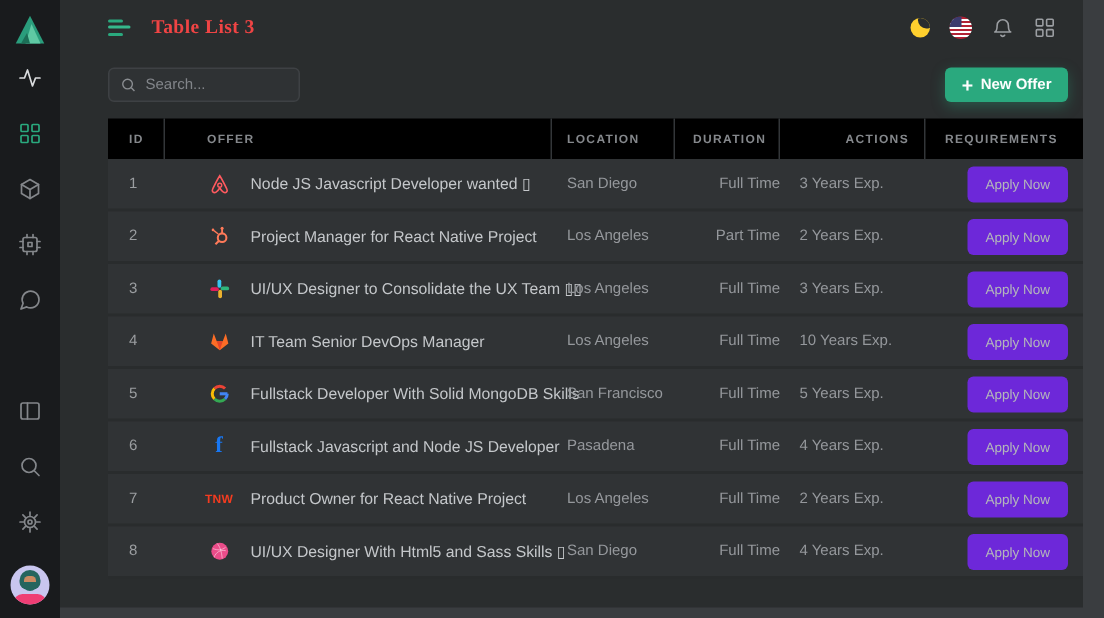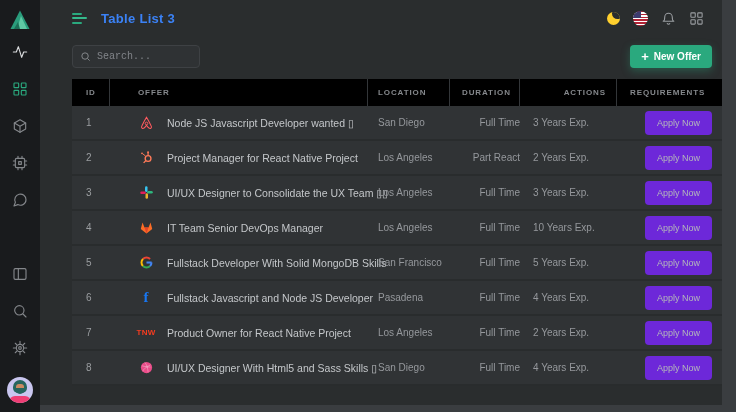--- a/index.html
+++ b/index.html
@@ -36,36 +36,36 @@
   .htrack{ position:absolute; left:40px; right:14px; bottom:0; height:7px; background:#3a3d40; z-index:2; }
 
   
   .main{ position:absolute; left:40px; right:14px; top:0; bottom:0; }
   .topbar{ height:36px; display:flex; align-items:center; padding:0 18px 0 32px; }
   .burger{ width:15px; height:11px; margin-right:14px; display:flex; flex-direction:column; justify-content:space-between; cursor:pointer; }
   .burger span{ height:2px; border-radius:1px; background:#2aa97e; }
   .burger span:nth-child(1){ width:10px; }
   .burger span:nth-child(2){ width:15px; background:#35b98c; }
   .burger span:nth-child(3){ width:10px; }
-  .page-title{ font-size:13px; font-weight:bold; color:#3b82f6; letter-spacing:.3px; }
+  .page-title{ font-size:13px; font-weight:bold; color:#ef4444; letter-spacing:.3px;font-family:Liberation Serif, serif; }
   .top-actions{ margin-left:auto; display:flex; align-items:center; gap:13px; }
   .moon{ width:13px; height:13px; border-radius:50%; background:#ffd02e; position:relative; overflow:hidden; cursor:pointer; }
   .moon::after{ content:""; position:absolute; width:11px; height:11px; border-radius:50%; background:#2a2d2e; left:5px; top:-4px; }
   .flag{ width:15px; height:15px; border-radius:50%; overflow:hidden; position:relative; cursor:pointer;
          background:repeating-linear-gradient(#b22234 0 1.4px, #ffffff 1.4px 2.8px); }
   .flag::before{ content:""; position:absolute; left:0; top:0; width:8px; height:7px; background:#3c3b6e; }
   .icon-btn{ width:15px; height:15px; cursor:pointer; }
   .icon-btn svg{ width:15px; height:15px; fill:none; stroke:#9b9ea2; stroke-width:1.7; stroke-linecap:round; stroke-linejoin:round; }
 
   .toolbar{ margin-top:9px; padding:0 10px 0 32px; display:flex; align-items:center; }
   .search-box{ width:128px; height:23px; background:#2f3234; border:1px solid #3e4144; border-radius:4px;
                display:flex; align-items:center; padding:0 7px; }
   .search-box svg{ width:11px; height:11px; fill:none; stroke:#8b8e92; stroke-width:2; margin-right:6px; flex:none; }
   .search-box input{ background:transparent; border:none; outline:none; color:#9b9ea2; font-size:10px; width:100%;
-                     font-family:Liberation Mono, monospace; }
+                     font-family:Liberation Sans, sans-serif; }
   .search-box input::placeholder{ color:#82858a; }
   .new-offer{ margin-left:auto; height:23px; padding:0 11px; border:none; border-radius:4px; background:#2aa97e;
               color:#fdfefe; font-size:10px; font-weight:bold; display:flex; align-items:center; gap:5px; cursor:pointer;
               box-shadow:0 3px 9px rgba(42,169,126,.35); font-family:"Liberation Sans", sans-serif; }
   .new-offer .plus{ font-size:13px; font-weight:bold; line-height:1; }
 
   
   .table{ margin:11px 0 0 32px; width:650px; }
   .thead{ display:flex; background:#000000; height:27px; align-items:center; }
   .thead .cell{ font-size:8px; font-weight:bold; letter-spacing:.9px; color:#85888c; text-transform:uppercase;
@@ -244,21 +244,21 @@
                 <path d="M14.5 8.9V4.2" stroke="#ff7a59" stroke-width="2"></path>
                 <circle cx="14.5" cy="3.4" r="1.6" fill="#ff7a59"></circle>
                 <circle cx="4.8" cy="5.2" r="1.4" fill="#ff7a59"></circle>
                 <path d="M5.8 6l4.6 3.6" stroke="#ff7a59" stroke-width="1.5"></path>
                 <path d="M11 17l-3.6 3.6" stroke="#ff7a59" stroke-width="2.2"></path>
               </svg>
             </span>
       <span class="offer-text">Project Manager for React Native Project</span>
     </div>
     <div class="c-loc">Los Angeles</div>
-    <div class="c-dur">Part React</div>
+    <div class="c-dur">Part Time</div>
     <div class="c-req">2 Years Exp.</div>
     <div class="c-act">
       <button class="apply-btn">Apply Now</button>
     </div>
   </div>
 
   <div class="row">
     <div class="c-id">3</div>
     <div class="c-offer">
       <span class="offer-icon">

